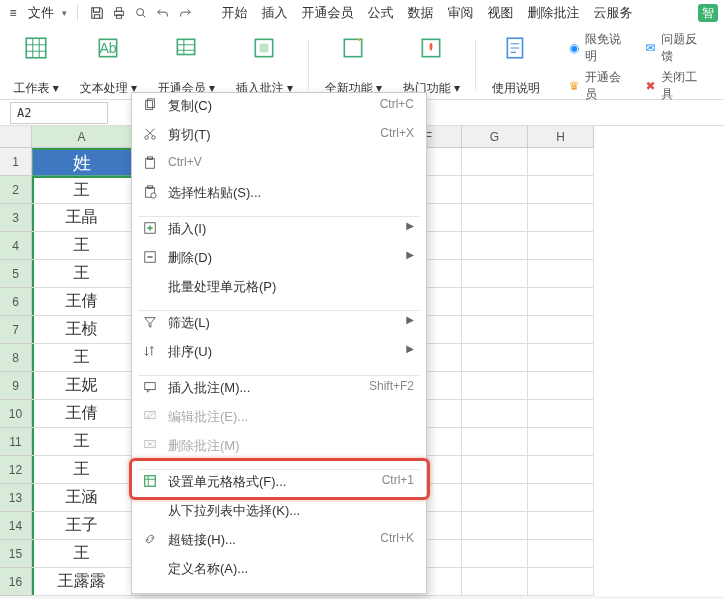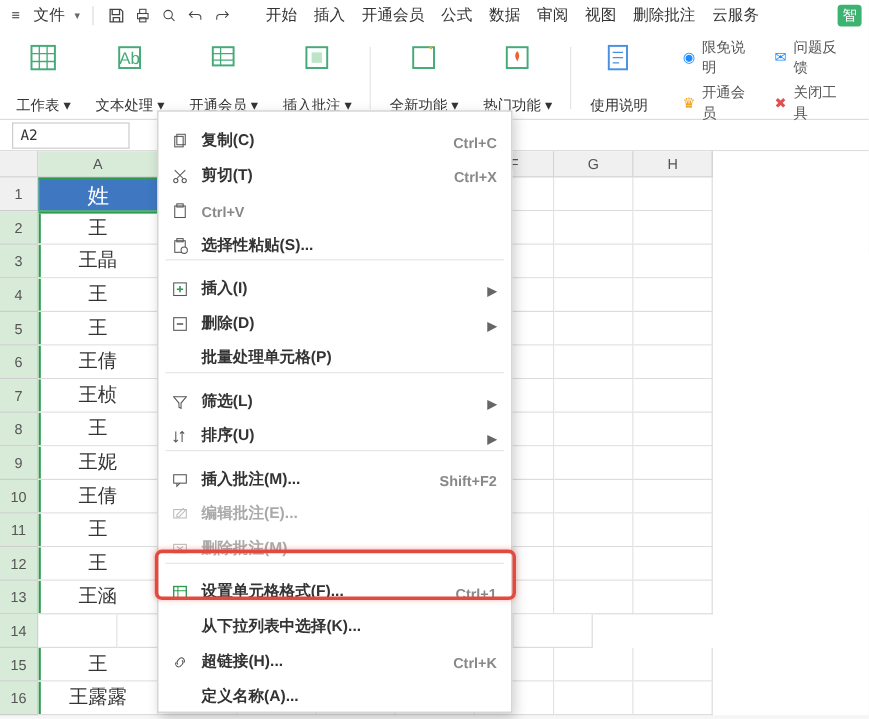--- a/index.html
+++ b/index.html
@@ -35,21 +35,21 @@
 .row-h { width: 32px; display: flex; align-items: center; justify-content: center; border-right: 1px solid #ccc; border-bottom: 1px solid #ccc; background: #f0f0f0; color: #555; font-size: 12px; }
 .row-h.sel { background: #d8ebd8; }
 .cell { border-right: 1px solid #ddd; border-bottom: 1px solid #ddd; background: #fff; display: flex; align-items: center; justify-content: center; overflow: hidden; white-space: nowrap; }
 .cell.a-header { background: #3f78c1; color: #fff; font-size: 18px; font-family: KaiTi, STKaiti, serif; border: 1px solid #5a8; border-top: 1px solid #3d8; }
 .cell.a-sel { background: #fff; color: #333; font-size: 16px; font-family: KaiTi, STKaiti, serif; position: relative; }
 .cell.a-sel::before { content: ""; position: absolute; left: 0; top: 0; bottom: 0; width: 2px; background: #2e9b4f; }
 .cell.a-sel::after { content: ""; position: absolute; right: -1px; top: -1px; bottom: -1px; width: 1px; background: #2e9b4f; }
 .row:first-of-type .cell.a-header { border-top: 2px solid #2e9b4f; }
 .sel-border-top { border-top: 2px solid #2e9b4f !important; }
 .context-menu { position: absolute; top: 92px; left: 131px; width: 296px; background: #fff; border: 1px solid #ccc; box-shadow: 2px 4px 10px rgba(0,0,0,0.2); z-index: 50; padding: 4px 0; }
-.cm-item { display: flex; align-items: flex-end; height: 29px; padding: 0 12px 0 10px; gap: 10px; color: #333; font-size: 13px; cursor: pointer; font-weight: bold; }
+.cm-item { display: flex; align-items: flex-start; height: 29px; padding: 0 12px 0 10px; gap: 10px; color: #333; font-size: 13px; cursor: pointer; }
 .cm-item.disabled { color: #aaa; cursor: default; }
 .cm-item .cm-icon { width: 16px; height: 16px; display: flex; align-items: center; justify-content: center; color: #555; }
 .cm-item.disabled .cm-icon { color: #bbb; }
 .cm-item .cm-label { flex: 1; }
 .cm-item .cm-shortcut { color: #888; font-size: 12px; }
 .cm-item .cm-arrow { font-size: 10px; color: #666; }
 .cm-sep { height: 1px; background: #e6e6e6; margin: 3px 6px; }
 .highlight-box { position: absolute; border: 3px solid #e04a3f; border-radius: 6px; box-shadow: 0 0 4px rgba(224,74,63,0.4); pointer-events: none; z-index: 60; }
 svg { display: block; }
 </style>
@@ -345,20 +345,21 @@
         <div class="cell" style="width: 66px;"></div>
         <div class="cell" style="width: 66px;"></div>
         <div class="cell" style="width: 66px;"></div>
         <div class="cell" style="width: 66px;"></div>
         <div class="cell" style="width: 66px;"></div>
         <div class="cell" style="width: 66px;"></div>
         <div class="cell" style="width: 66px;"></div>
       </div>
       <div class="row">
         <div class="row-h sel">14</div>
+        <div class="cell a-sel" style="width: 100px;">王子</div>
         <div class="cell" style="width: 66px;"></div>
         <div class="cell" style="width: 66px;"></div>
         <div class="cell" style="width: 66px;"></div>
         <div class="cell" style="width: 66px;"></div>
         <div class="cell" style="width: 66px;"></div>
         <div class="cell" style="width: 66px;"></div>
         <div class="cell" style="width: 66px;"></div>
       </div>
       <div class="row">
         <div class="row-h sel">15</div>

